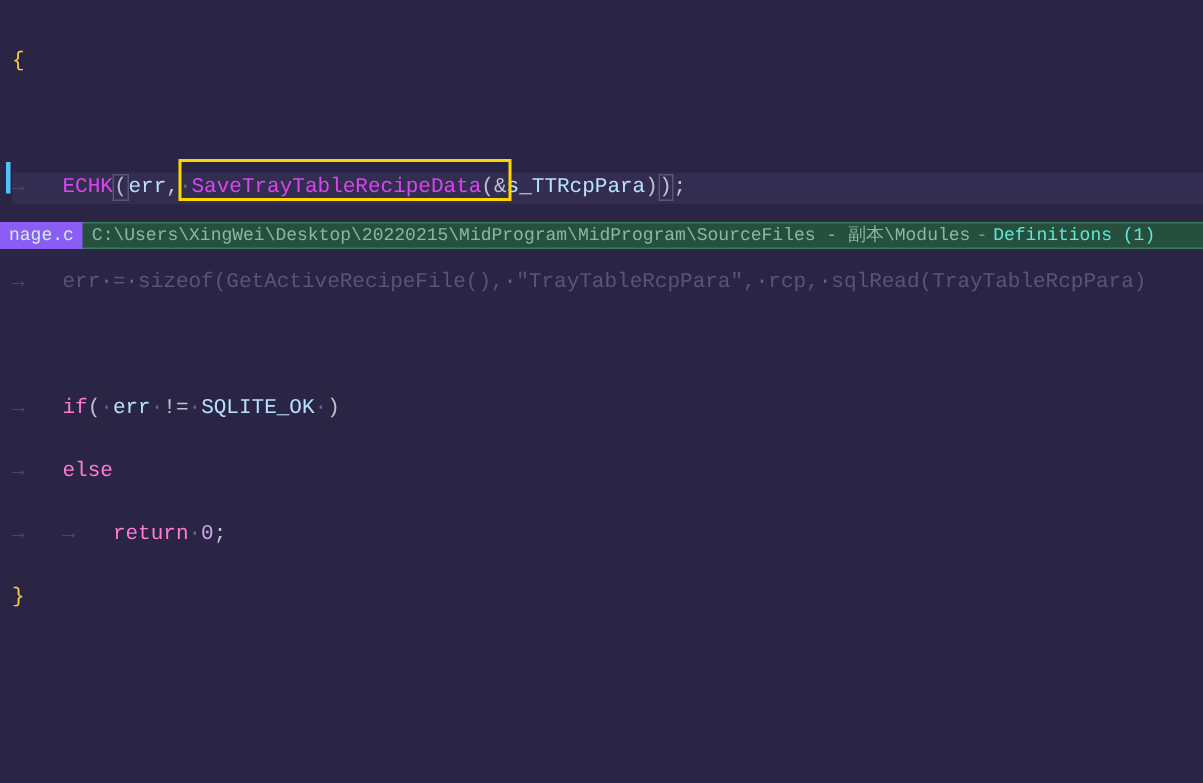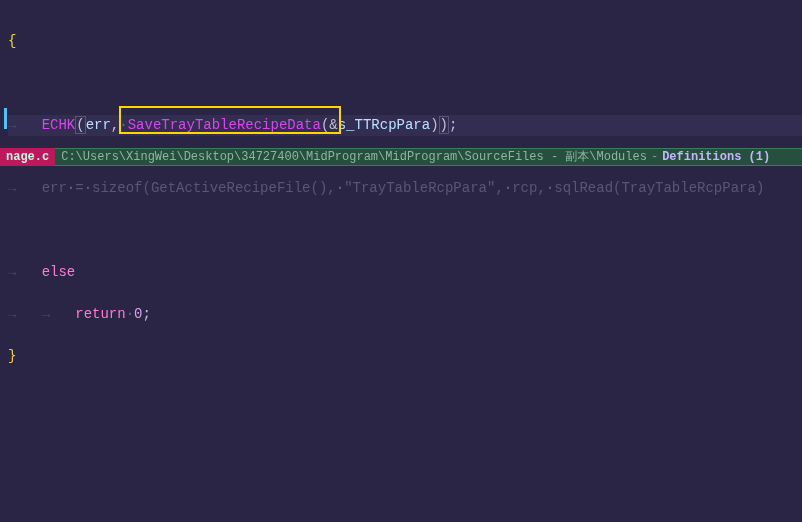--- a/index.html
+++ b/index.html
@@ -64,42 +64,42 @@
     border-top: 1px solid #3a7a5d;
     border-bottom: 1px solid #3a7a5d;
     font-size: 12px;
     line-height: 18px;
     color: #a0d8b8;
     padding-left: 0;
     display: flex;
     align-items: center;
   }
   .peek-bar .path { color: #8ab8a0; }
-  .peek-bar .bold { color: #c4b5fd; font-weight: bold; }
+  .peek-bar .bold { color: #5eead4; font-weight: normal; }
   .peek-bar .tab-left {
-    background: #be185d;
+    background: #8b5cf6;
     color: #d0f0e0;
     padding: 0 6px;
     height: 18px;
     display: inline-block;
-    font-weight: bold;
   }
   .bracket-hl { border: 1px solid #5a5577; }
   .arrow { color: #4a4668; }
 </style>
 </head>
 <body>
 
 <div class="editor">
 <span class="line"><span class="brace">{</span></span>
 <span class="line"> </span>
 <span class="line hl-line"><span class="arrow">→</span>   <span class="echk">ECHK</span><span class="paren bracket-hl">(</span><span class="var">err</span><span class="comma">,</span><span class="dim">·</span><span class="echk">SaveTrayTableRecipeData</span><span class="paren">(</span><span class="amp">&amp;</span><span class="var">s_TTRcpPara</span><span class="paren">)</span><span class="paren bracket-hl">)</span><span class="semi">;</span></span>
 <span class="line"> </span>
 <span class="line" style="color:#5a5577"><span class="arrow">→</span>   <span>err</span><span class="dim">·</span>=<span class="dim">·</span><span>sizeof</span>(<span>GetActiveRecipeFile</span>(),<span class="dim">·</span><span>"TrayTableRcpPara"</span>,<span class="dim">·</span><span>rcp</span>,<span class="dim">·</span><span>sqlRead</span>(<span>TrayTableRcpPara</span>)</span>
 <span class="line"> </span>
+<span class="line"><span class="arrow">→</span>   <span class="ret">if</span><span class="paren">(</span><span class="dim">·</span><span class="var">err</span><span class="dim">·</span><span class="op">!=</span><span class="dim">·</span><span class="var">SQLITE_OK</span><span class="dim">·</span><span class="paren">)</span></span>
 <span class="line"><span class="arrow">→</span>   <span class="ret">else</span></span>
 <span class="line"><span class="arrow">→</span>   <span class="arrow">→</span>   <span class="ret">return</span><span class="dim">·</span><span class="num">0</span><span class="semi">;</span></span>
 <span class="line"><span class="brace">}</span></span>
 
 
 
 
 
 
 
@@ -107,16 +107,16 @@
 
 
 </div>
 
 <div class="left-bar"></div>
 <div class="yellow-box"></div>
 
 <div class="peek-bar">
   <span class="tab-left">nage.c</span>
   <span style="width:6px"></span>
-  <span class="path">C:\Users\XingWei\Desktop\34727400\MidProgram\MidProgram\SourceFiles - 副本\Modules</span>
+  <span class="path">C:\Users\XingWei\Desktop\20220215\MidProgram\MidProgram\SourceFiles - 副本\Modules</span>
   <span style="color:#6fa88c;padding:0 4px">-</span>
   <span class="bold">Definitions (1)</span>
 </div>
 
 </body></html>

